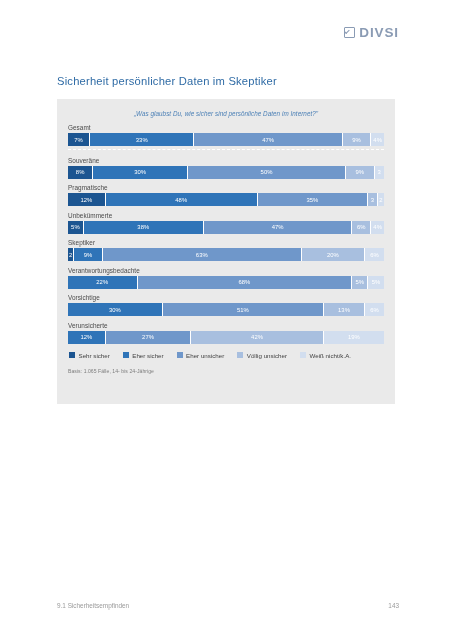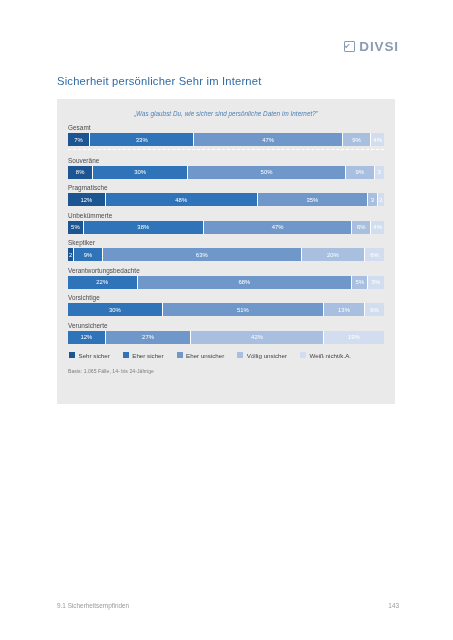--- a/index.html
+++ b/index.html
@@ -13,21 +13,21 @@
     height: 640px;
     position: relative;
     font-family: "Liberation Sans", "DejaVu Sans", sans-serif;
     color: #3c3c3c;
     overflow: hidden;
   }
 
   
   .page-header {
     position: absolute;
-    top: 40px;
+    top: 26px;
     right: 54px;
     display: flex;
     align-items: center;
     gap: 4px;
     justify-content: space-between;
   }
   .logo-mark {
     width: 9px;
     height: 9px;
     border: 1.6px solid #8a9bb4;
@@ -181,21 +181,21 @@
   }
 </style>
 </head>
 <body>
 
 <div class="page-header">
   <span class="logo-mark"></span>
   <span class="logo-text">DIVSI</span>
 </div>
 
-<div class="section-title">Sicherheit persönlicher Sehr im Internet</div>
+<div class="section-title">Sicherheit persönlicher Daten im Skeptiker</div>
 
 <div class="chart-card">
 
   <div class="chart-question">„Was glaubst Du, wie sicher sind persönliche Daten im Internet?"</div>
 
   <div id="bar-rows">
       <div class="bar-group with-rule">
         <div class="bar-label">Gesamt</div>
         <div class="bar-track">
           <div class="seg c0" style="flex: 0 0 7%;">7%</div>

